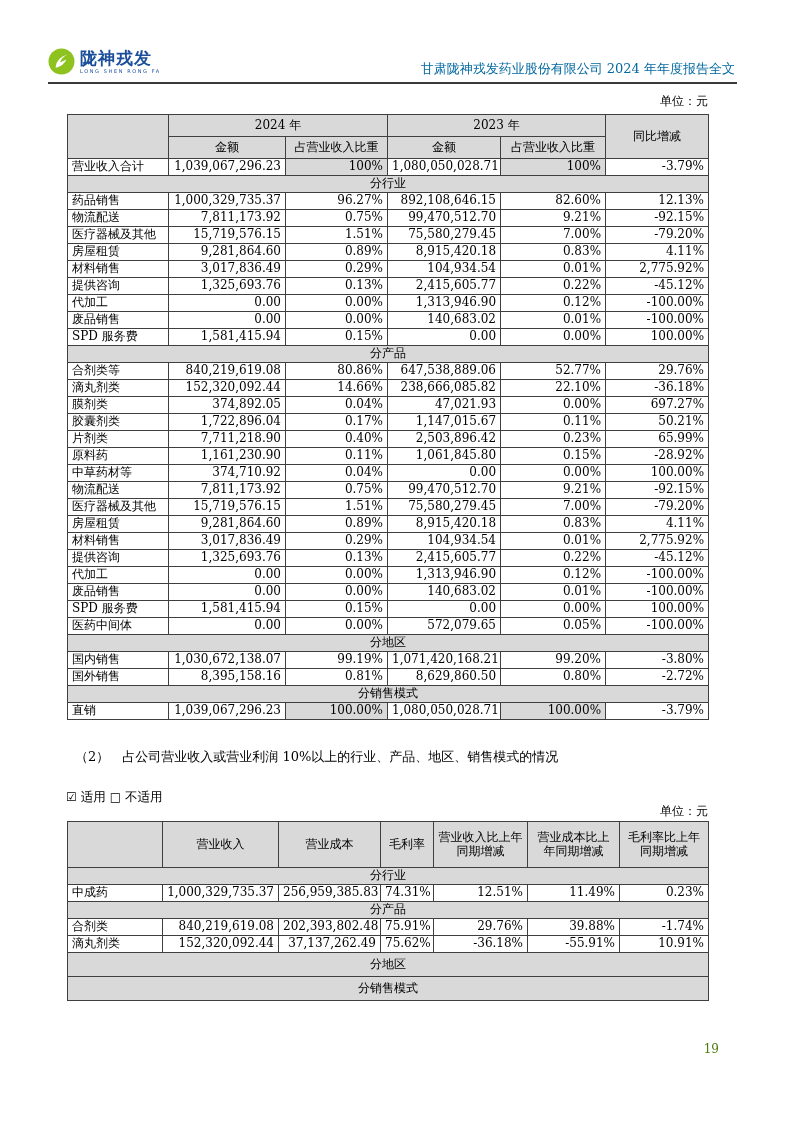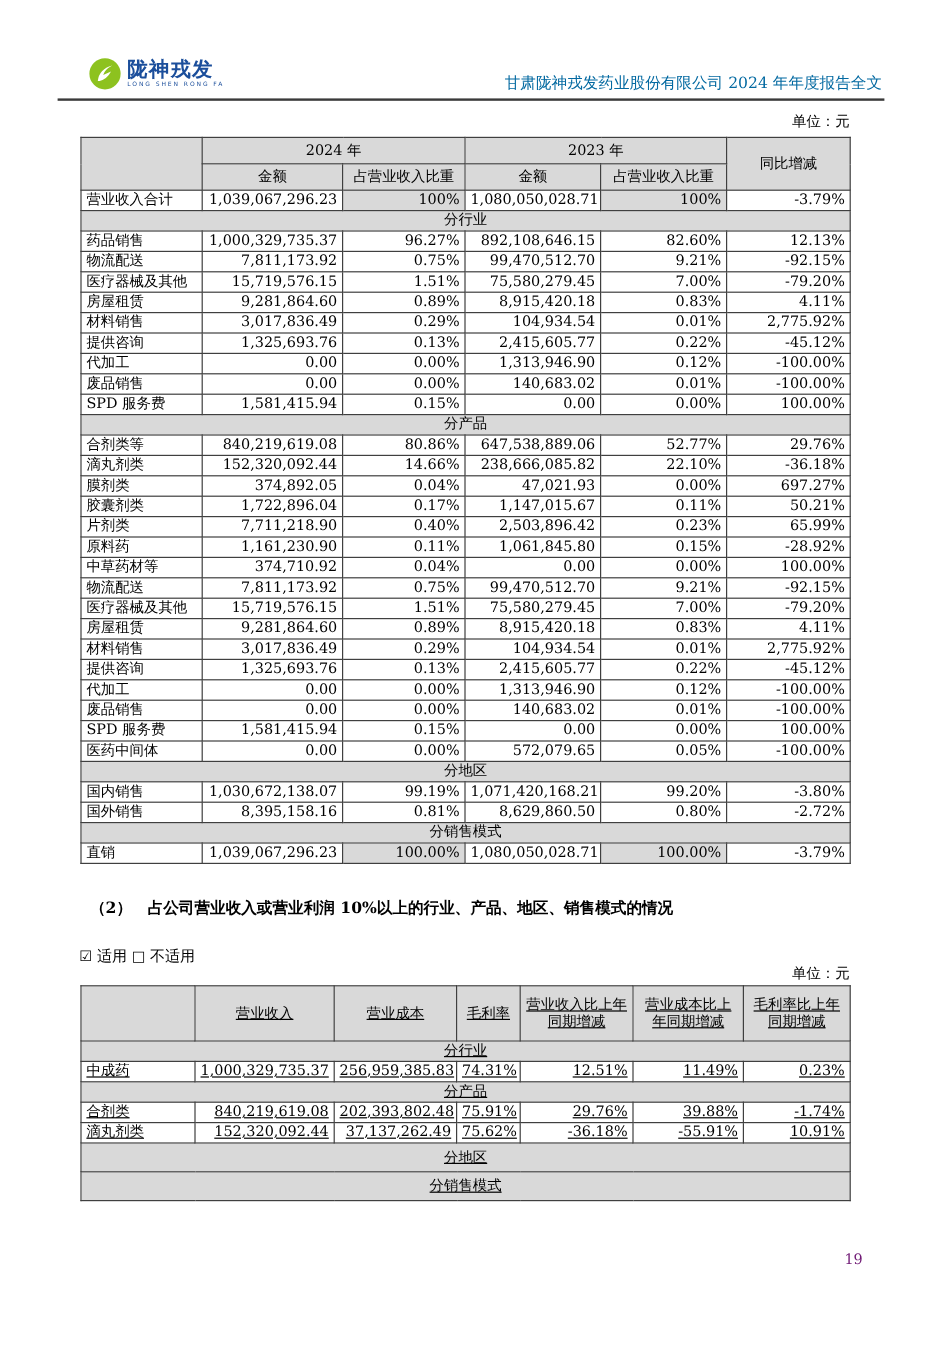--- a/index.html
+++ b/index.html
@@ -1,54 +1,54 @@
 <!DOCTYPE html>
 <html><head>
 <meta charset="utf-8">
 <style>
   * { margin:0; padding:0; box-sizing:border-box; }
   html,body { background:#ffffff; }
   body { font-family:"DejaVu Serif", serif; color:#000; }
   .page { position:relative; width:793px; height:1122px; background:#fff; overflow:hidden; }
 
   
-  .hdr-logo { position:absolute; left:74px; top:48px; display:flex; align-items:center; gap:5px; }
+  .hdr-logo { position:absolute; left:48px; top:48px; display:flex; align-items:center; gap:5px; }
   .logo-circle { width:27px; height:27px; }
   .logo-text { display:flex; flex-direction:column; line-height:1; }
   .logo-brand { font-size:17px; font-weight:bold; color:#1b4e9b; letter-spacing:1px; font-family:"DejaVu Sans", sans-serif; }
   .logo-sub { font-size:5px; color:#1b4e9b; letter-spacing:1.6px; margin-top:2px; font-family:"DejaVu Sans", sans-serif; white-space:nowrap; }
   .hdr-title { position:absolute; top:60px; right:58px; font-size:13px; color:#0369a1; }
   .hdr-rule { position:absolute; left:48px; right:56px; top:82px; height:2px; background:#3a3a3a; }
 
   .unit-label { position:absolute; right:85px; font-size:12px; }
   .unit-1 { top:93px; }
   .unit-2 { top:803px; }
 
   
   table.data-table { border-collapse:collapse; table-layout:fixed; width:641px; font-size:12px; line-height:1.15; }
   table.data-table th, table.data-table td { border:1px solid #3f3f3f; padding:0 4px; overflow:hidden; }
   table.data-table th { background:#d9d9d9; font-weight:normal; text-align:center; }
   table.data-table td.section { background:#d9d9d9; text-align:center; }
   table.data-table td.shade { background:#d9d9d9; }
   table.data-table td.label { text-align:left; }
   table.data-table td.num { text-align:right; }
   .t1-wrap { position:absolute; left:67px; top:114px; }
-  .t2-wrap { position:absolute; left:67px; top:821px;text-decoration:underline; }
+  .t2-wrap { position:absolute; left:67px; top:821px; }
   .t1 thead tr { height:22px; }
   .t1 tbody tr { height:17px; }
   .t2 thead tr { height:46px; }
   .t2 tbody tr { height:17px; }
   .t2 tbody tr.tall { height:24px; }
 
   
-  .sec-heading { position:absolute; left:75px; top:748px; font-size:13px; font-weight:bold; }
+  .sec-heading { position:absolute; left:75px; top:748px; font-size:13px; font-weight:normal; }
   .applicable { position:absolute; left:66px; top:789px; font-size:12.5px; }
   .applicable .cb { font-family:"DejaVu Sans", sans-serif; font-size:12px; }
   .footnote { position:absolute; left:75px; top:1035px; font-size:12.5px; }
-  .page-number { position:absolute; right:74px; top:1042px; font-size:12px; color:#701a75; }
+  .page-number { position:absolute; right:74px; top:1042px; font-size:12px; color:#4d7c0f; }
 </style>
 </head>
 <body>
 
 <div class="page">
 
   <div class="hdr-logo">
     <svg class="logo-circle" viewBox="0 0 27 27">
       <circle cx="13.5" cy="13.5" r="13" fill="#8dc21f"></circle>
       <path d="M7.5 19.5 Q8.5 9.5 19.5 6.5 Q13 10 12 14.5 L18.5 11.5 Q15.5 17.5 9 19.5 Z" fill="#ffffff"></path>

